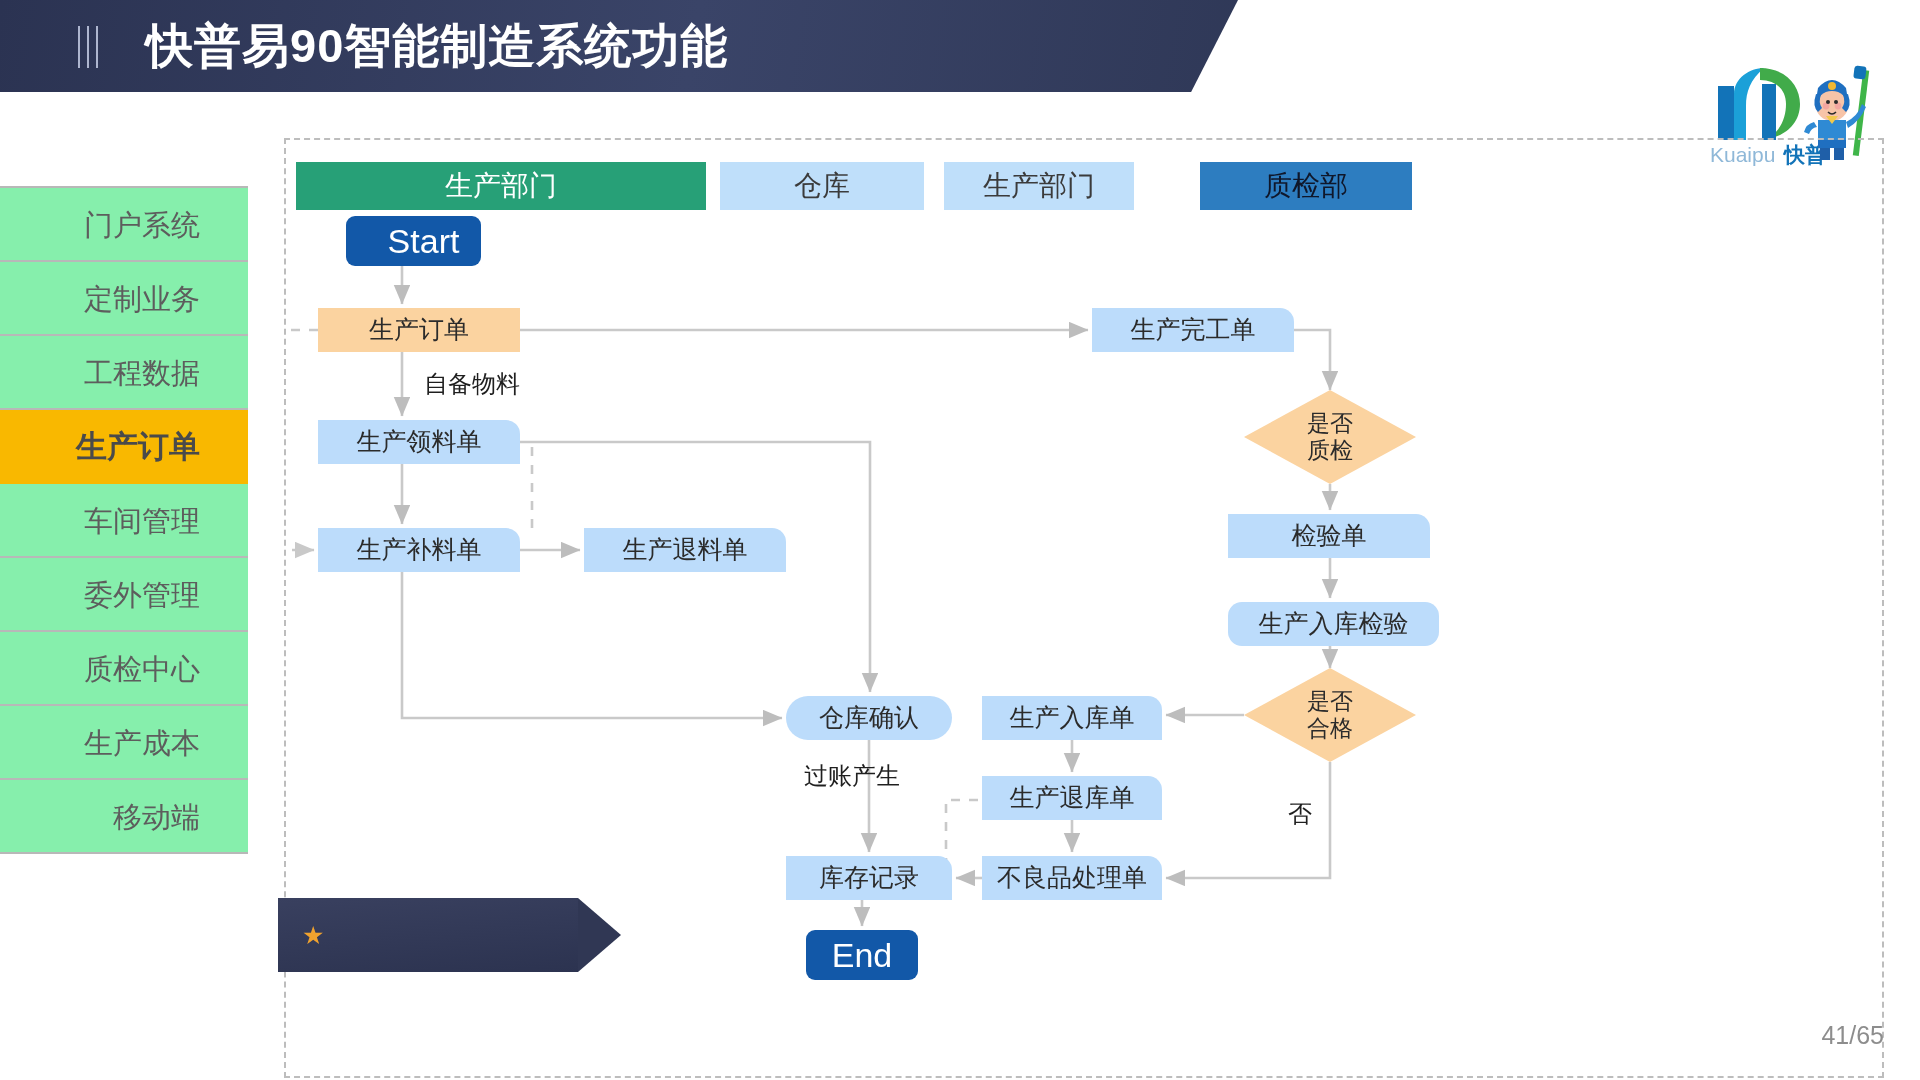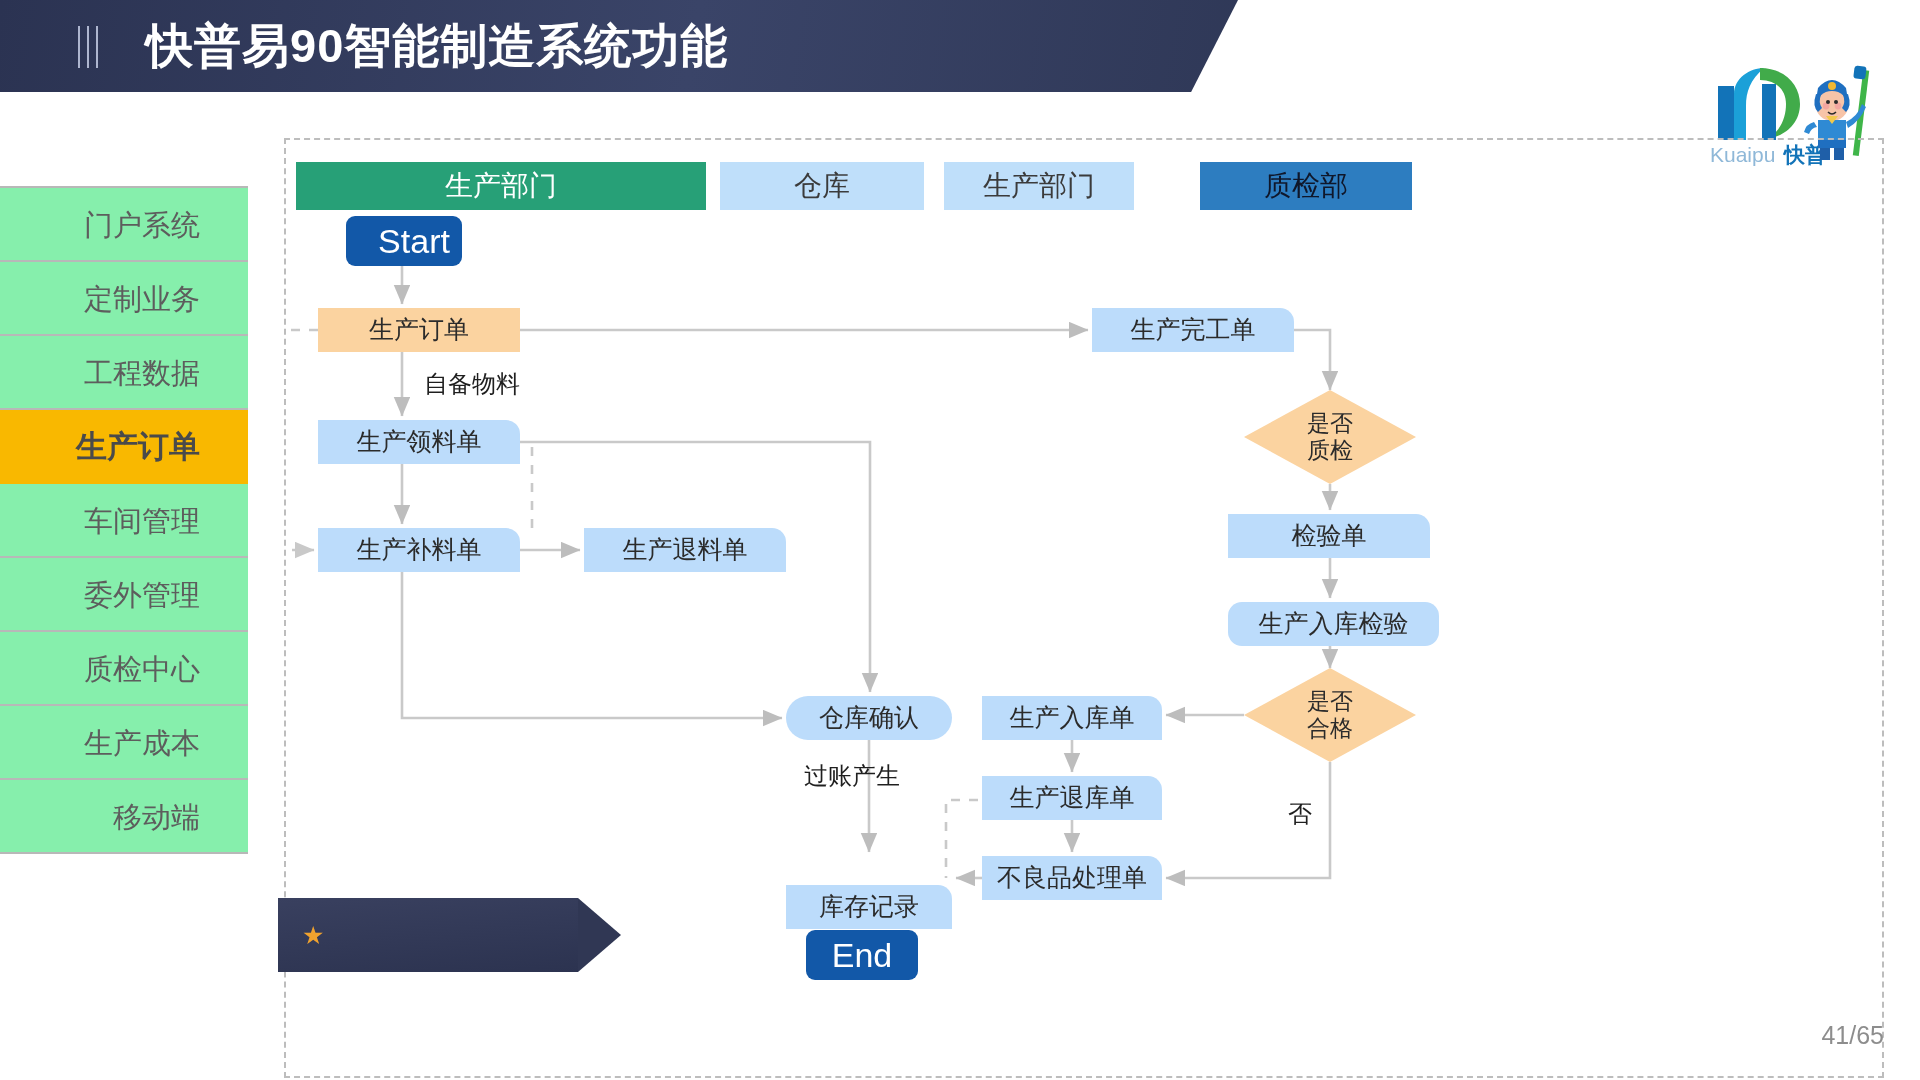--- a/index.html
+++ b/index.html
@@ -232,21 +232,21 @@
   </svg>
 
   <div id="lanes">
       <div class="lane green" style="left: 10px; top: 22px; width: 410px; height: 48px; line-height: 48px;">生产部门</div>
       <div class="lane light" style="left: 434px; top: 22px; width: 204px; height: 48px; line-height: 48px;">仓库</div>
       <div class="lane light" style="left: 658px; top: 22px; width: 190px; height: 48px; line-height: 48px;">生产部门</div>
       <div class="lane blue" style="left: 914px; top: 22px; width: 212px; height: 48px; line-height: 48px;">质检部</div>
     </div>
 
   <div id="nodes">
-      <div class="node term" style="left: 60px; top: 76px; width: 116px; height: 50px; padding-left: 20px;">Start</div>
+      <div class="node term" style="left: 60px; top: 76px; width: 135px; height: 50px; padding-left: 20px;">Start</div>
       <div class="node order" style="left: 32px; top: 168px; width: 202px; height: 44px;">生产订单</div>
       <div class="node proc" style="left: 32px; top: 280px; width: 202px; height: 44px;">生产领料单</div>
       <div class="node proc" style="left: 32px; top: 388px; width: 202px; height: 44px;">生产补料单</div>
       <div class="node proc" style="left: 298px; top: 388px; width: 202px; height: 44px;">生产退料单</div>
       <div class="node proc" style="left: 806px; top: 168px; width: 202px; height: 44px;">生产完工单</div>
       <div class="node dec" style="left: 958px; top: 250px; width: 172px; height: 94px;">
         <div class="dia"></div>
         <div class="dia-txt">是否</div>
         <div class="dia-txt">质检</div>
       </div>
@@ -254,21 +254,21 @@
       <div class="node proc" style="left: 942px; top: 462px; width: 211px; height: 44px; border-radius: 14px;">生产入库检验</div>
       <div class="node dec" style="left: 958px; top: 528px; width: 172px; height: 94px;">
         <div class="dia"></div>
         <div class="dia-txt">是否</div>
         <div class="dia-txt">合格</div>
       </div>
       <div class="node proc" style="left: 500px; top: 556px; width: 166px; height: 44px; border-radius: 22px;">仓库确认</div>
       <div class="node proc" style="left: 696px; top: 556px; width: 180px; height: 44px;">生产入库单</div>
       <div class="node proc" style="left: 696px; top: 636px; width: 180px; height: 44px;">生产退库单</div>
       <div class="node proc" style="left: 696px; top: 716px; width: 180px; height: 44px;">不良品处理单</div>
-      <div class="node proc" style="left: 500px; top: 716px; width: 166px; height: 44px; margin-top: 29px;">库存记录</div>
+      <div class="node proc" style="left: 500px; top: 716px; width: 166px; height: 44px;">库存记录</div>
       <div class="node term" style="left: 520px; top: 790px; width: 112px; height: 50px;">End</div>
     </div>
 
   <div id="edgelabels">
       <div class="elabel" style="left: 138px; top: 228px;">自备物料</div>
       <div class="elabel" style="left: 518px; top: 620px;">过账产生</div>
       <div class="elabel" style="left: 1002px; top: 658px;">否</div>
     </div>
 </div>
 

